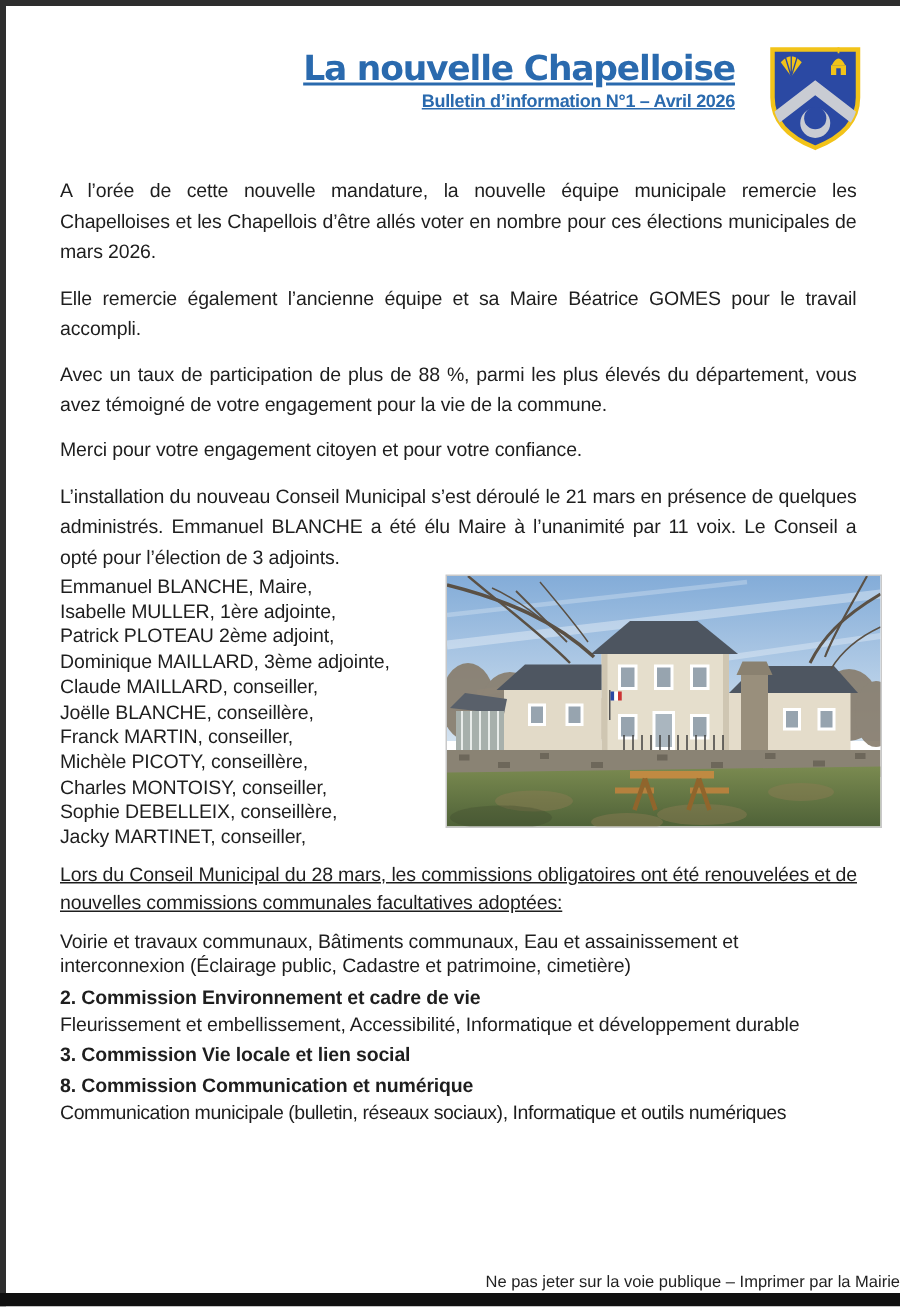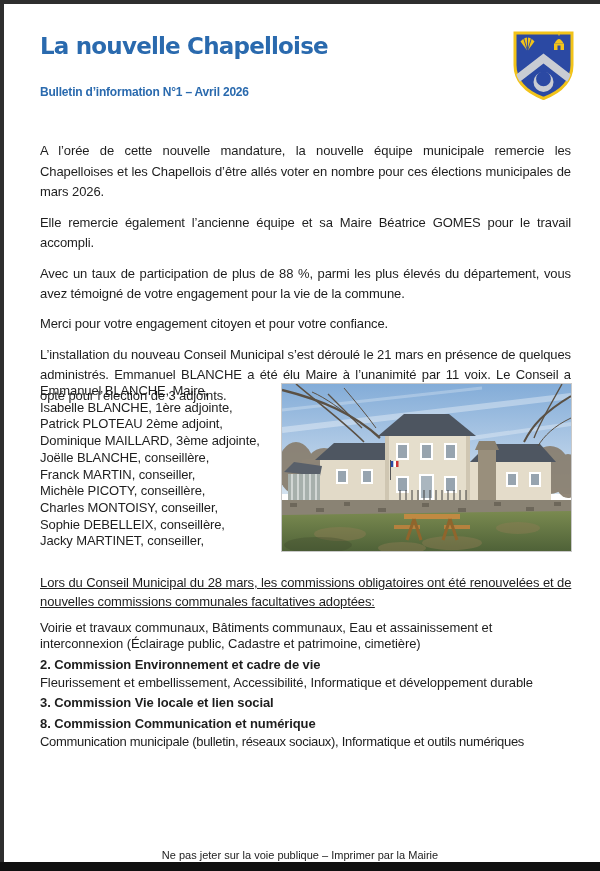--- a/index.html
+++ b/index.html
@@ -5,47 +5,47 @@
   html,body { margin:0; padding:0; }
   body { width:600px; height:871px; position:relative; background:#ffffff; overflow:hidden;
          font-family:"Liberation Sans","DejaVu Sans",sans-serif; color:#1e1e1e; }
 
   
   .bar-top    { position:absolute; top:0; left:0; width:600px; height:4px; background:#2e2e2e; }
   .bar-left   { position:absolute; top:0; left:0; width:4px; height:871px; background:#2e2e2e; }
   .bar-bottom { position:absolute; top:862px; left:0; width:600px; height:9px; background:#101010; }
 
   
-  .header { position:absolute; top:33px; left:40px; width:450px; text-align:left; color:#2a6aae; }
+  .header { position:absolute; top:33px; left:40px; width:450px; text-align:right; color:#2a6aae;text-decoration:underline; }
   .title { font-family:"DejaVu Sans",sans-serif; font-weight:bold; font-size:23px;
            line-height:26px; letter-spacing:-0.8px; }
-  .subtitle { font-weight:bold; font-size:12px; line-height:15px; margin-top:26px; letter-spacing:-0.2px; }
+  .subtitle { font-weight:bold; font-size:12px; line-height:15px; margin-top:1px; letter-spacing:-0.2px; }
   .crest { position:absolute; left:510px; top:29px; width:67px; height:72px; }
 
   
   .content { position:absolute; left:40px; top:117px; width:531px;
-             font-size:13px; line-height:20.7px; letter-spacing:-0.1px; text-align:justify;margin-top:24px; }
+             font-size:13px; line-height:20.7px; letter-spacing:-0.1px; text-align:justify; }
   .content p { margin:0 0 9.5px 0; }
 
   
   .columns { position:absolute; left:40px; top:380px; width:533px; display:flex; }
-  .members { flex:0 0 241px; margin:0; padding:3px 0 0 0; list-style:none;
+  .members { flex:0 0 241px; margin:0; padding:3px 16px 0 0; list-style:none;
              font-size:13px; line-height:16.7px; white-space:nowrap; letter-spacing:-0.1px; }
   .photo-wrap { width:291px; height:169px; margin-top:3px; border:1px solid #c9c9c9; box-sizing:border-box; }
   .photo-wrap svg { display:block; }
 
   
   .commissions { position:absolute; left:40px; top:573px; width:533px; font-size:13px; letter-spacing:-0.1px; }
   .comm-intro { line-height:19px; margin:0 0 9px 0;text-decoration:underline; }
   .comm-title { font-weight:bold; font-size:13px; line-height:18px; margin:3px 0 1px 0; }
   .comm-desc  { line-height:16.4px; margin:0; }
   .comm-desc.tight { letter-spacing:-0.3px; white-space:nowrap; }
 
   
-  .footer { position:absolute; top:849px; left:0; width:600px; text-align:center;
+  .footer { position:absolute; top:849px; left:0; width:600px; text-align:right;
             font-size:11px; line-height:13px; color:#222; }
 </style>
 </head>
 <body>
 
 <div class="bar-top"></div>
 <div class="bar-left"></div>
 <div class="bar-bottom"></div>
 
 <header class="header">
@@ -81,23 +81,24 @@
   <p>A l’orée de cette nouvelle mandature, la nouvelle équipe municipale remercie les Chapelloises et les Chapellois d’être allés voter en nombre pour ces élections municipales de mars 2026.</p>
   <p>Elle remercie également l’ancienne équipe et sa Maire Béatrice GOMES pour le travail accompli.</p>
   <p>Avec un taux de participation de plus de 88 %, parmi les plus élevés du département, vous avez témoigné de votre engagement pour la vie de la commune.</p>
   <p>Merci pour votre engagement citoyen et pour votre confiance.</p>
   <p>L’installation du nouveau Conseil Municipal s’est déroulé le 21 mars en présence de quelques administrés. Emmanuel BLANCHE a été élu Maire à l’unanimité par 11 voix. Le Conseil a opté pour l’élection de 3 adjoints.</p>
 </main>
 
 <section class="columns">
   <ul class="members">
     <li>Emmanuel BLANCHE, Maire,</li>
-    <li>Isabelle BLANCHE, 1ère adjointe,</li>
+    <li>Isabelle MULLER, 1ère adjointe,</li>
     <li>Patrick PLOTEAU 2ème adjoint,</li>
     <li>Dominique MAILLARD, 3ème adjointe,</li>
+    <li>Claude MAILLARD, conseiller,</li>
     <li>Joëlle BLANCHE, conseillère,</li>
     <li>Franck MARTIN, conseiller,</li>
     <li>Michèle PICOTY, conseillère,</li>
     <li>Charles MONTOISY, conseiller,</li>
     <li>Sophie DEBELLEIX, conseillère,</li>
     <li>Jacky MARTINET, conseiller,</li>
   </ul>
 
   <div class="photo-wrap">
     <svg viewBox="0 0 289 167" width="289" height="167" xmlns="http://www.w3.org/2000/svg" preserveAspectRatio="none">

